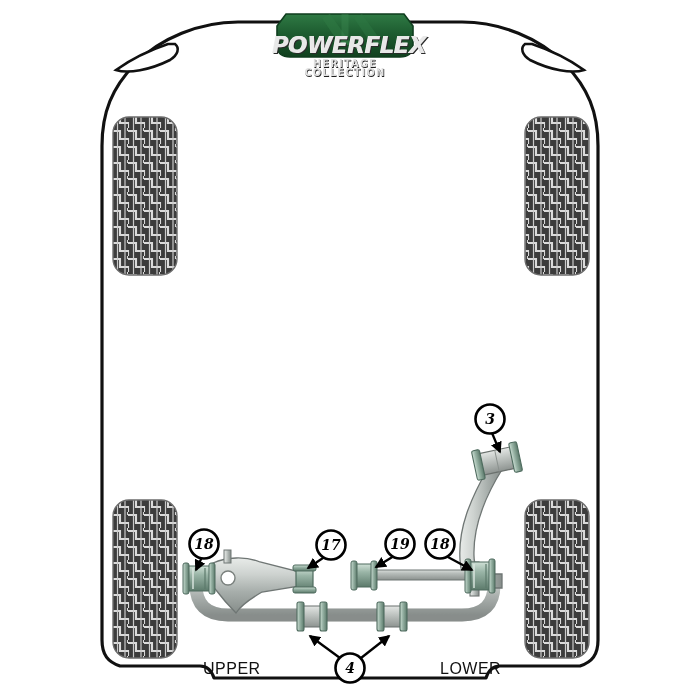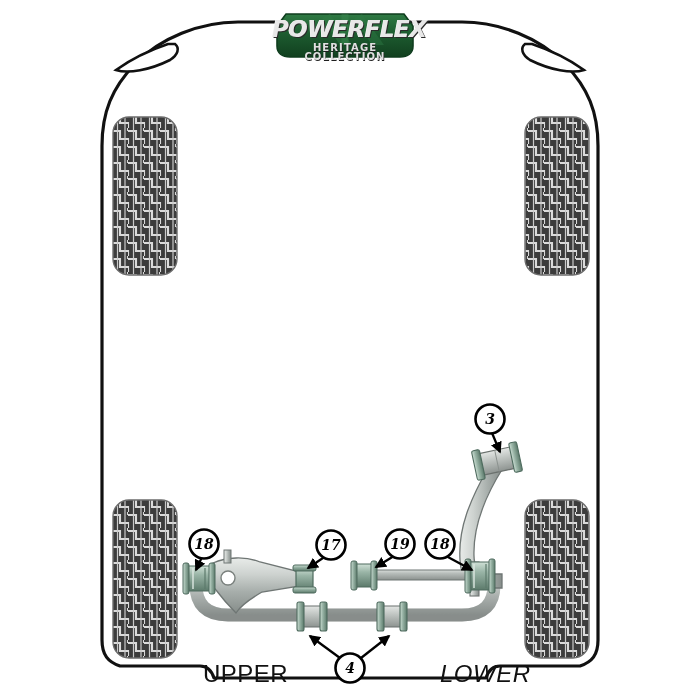--- a/index.html
+++ b/index.html
@@ -19,21 +19,21 @@
 
   .logo-wrap {
     position: absolute;
     left: 272px;
     top: 10px;
     width: 146px;
     height: 48px;
   }
   .logo-text {
     position: absolute;
-    left: 0; top: 0; width: 100%;
+    left: 0; top: 16px; width: 100%;
     text-align: center;
     pointer-events: none;
   }
   .logo-main {
     font-family: "DejaVu Sans", sans-serif;
     font-weight: bold;
     font-style: italic;
     font-size: 23px;
     letter-spacing: -0.5px;
     color: #e8e8e8;
@@ -60,26 +60,26 @@
     font-family: "DejaVu Sans", sans-serif;
     font-weight: bold;
     font-style: italic;
     font-size: 15.5px;
     letter-spacing: 0.2px;
     color: #111111;
   }
   .side-label {
     position: absolute;
     font-family: "Liberation Sans", sans-serif;
-    font-size: 24px;
+    font-size: 16px;
     color: #111111;
     letter-spacing: 0.5px;
   }
   #label-upper { left: 203px; top: 660px; }
-  #label-lower { left: 440px; top: 660px; font-style: italic; }
+  #label-lower { left: 440px; top: 660px; }
 
   .callout-num {
     font-family: "DejaVu Serif", serif;
     font-weight: bold;
     font-style: italic;
     font-size: 14px;
     fill: #000000;
   }
 </style>
 </head>

